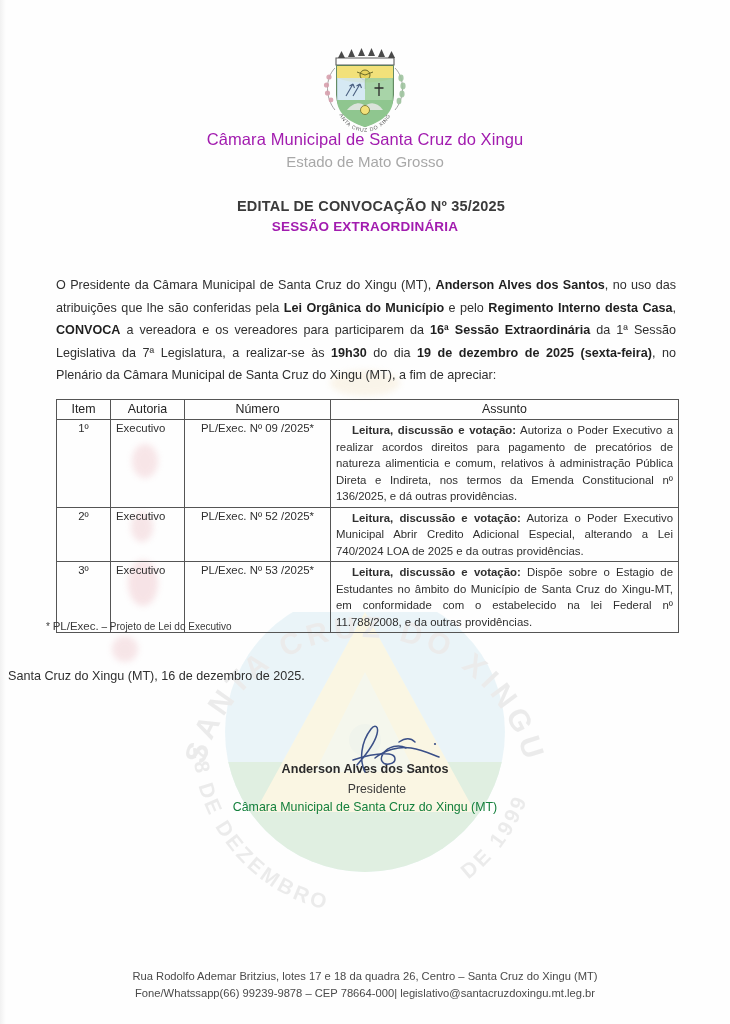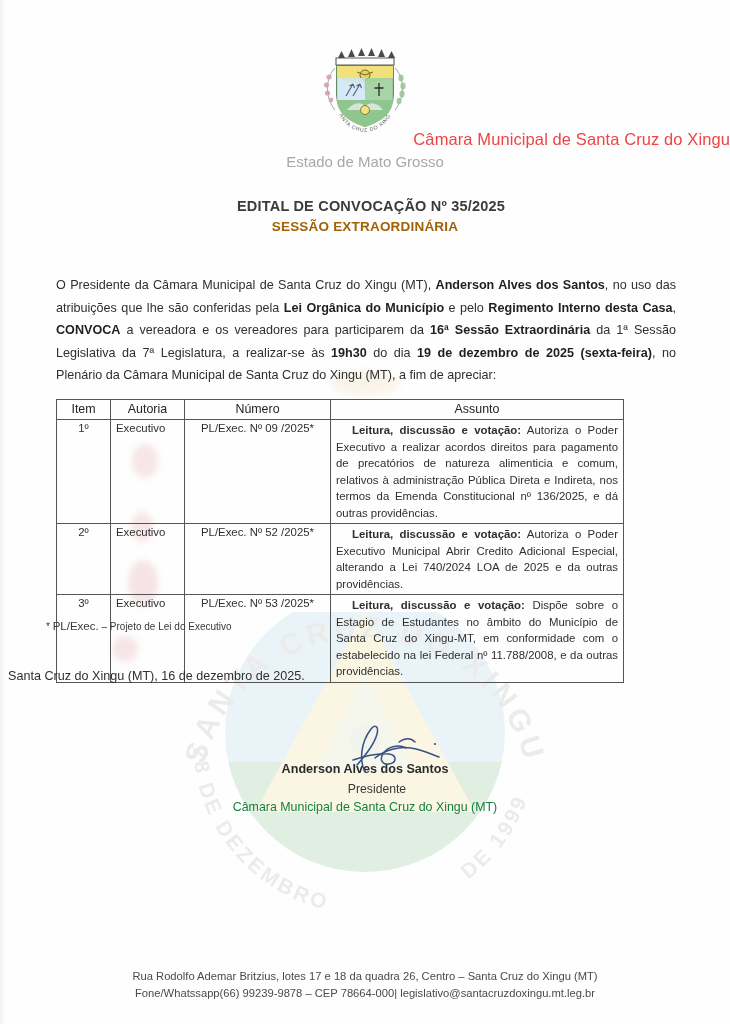--- a/index.html
+++ b/index.html
@@ -73,23 +73,23 @@
     top: 36px;
     width: 104px;
     height: 100px;
   }
   .crest svg { width: 100%; height: 100%; display: block; }
 
   .org-name {
     position: absolute;
     left: 0; right: 0;
     top: 130px;
-    text-align: right;
+    text-align: center;
     font-size: 16.5px;
-    color: #ef4444;
+    color: #a21caf;
     letter-spacing: 0.1px;
   }
   .org-state {
     position: absolute;
     left: 0; right: 0;
     top: 153px;
     text-align: center;
     font-size: 15px;
     color: #a8a8a8;
   }
@@ -104,21 +104,21 @@
     color: #3b3b3b;
     letter-spacing: 0.2px;
   }
   .doc-subtitle {
     position: absolute;
     left: 0; right: 0;
     top: 219px;
     text-align: center;
     font-size: 13.5px;
     font-weight: bold;
-    color: #a16207;
+    color: #a21caf;
     letter-spacing: 0.2px;
   }
 
   
   .body-par {
     position: absolute;
     left: 56px;
     top: 263px;
     width: 620px;
     font-size: 12.6px;
@@ -127,21 +127,21 @@
     color: #2f2f2f;
     margin-top: 11px;
   }
   .body-par b { font-weight: bold; color: #1f1f1f; }
 
   
   .agenda-table {
     position: absolute;
     left: 56px;
     top: 399px;
-    width: 568px;
+    width: 623px;
     border-collapse: collapse;
     table-layout: fixed;
     font-size: 11.4px;
     color: #2f2f2f;
     background: transparent;
   }
   .agenda-table th, .agenda-table td {
     border: 1px solid #555;
     padding: 2px 5px;
     vertical-align: top;

